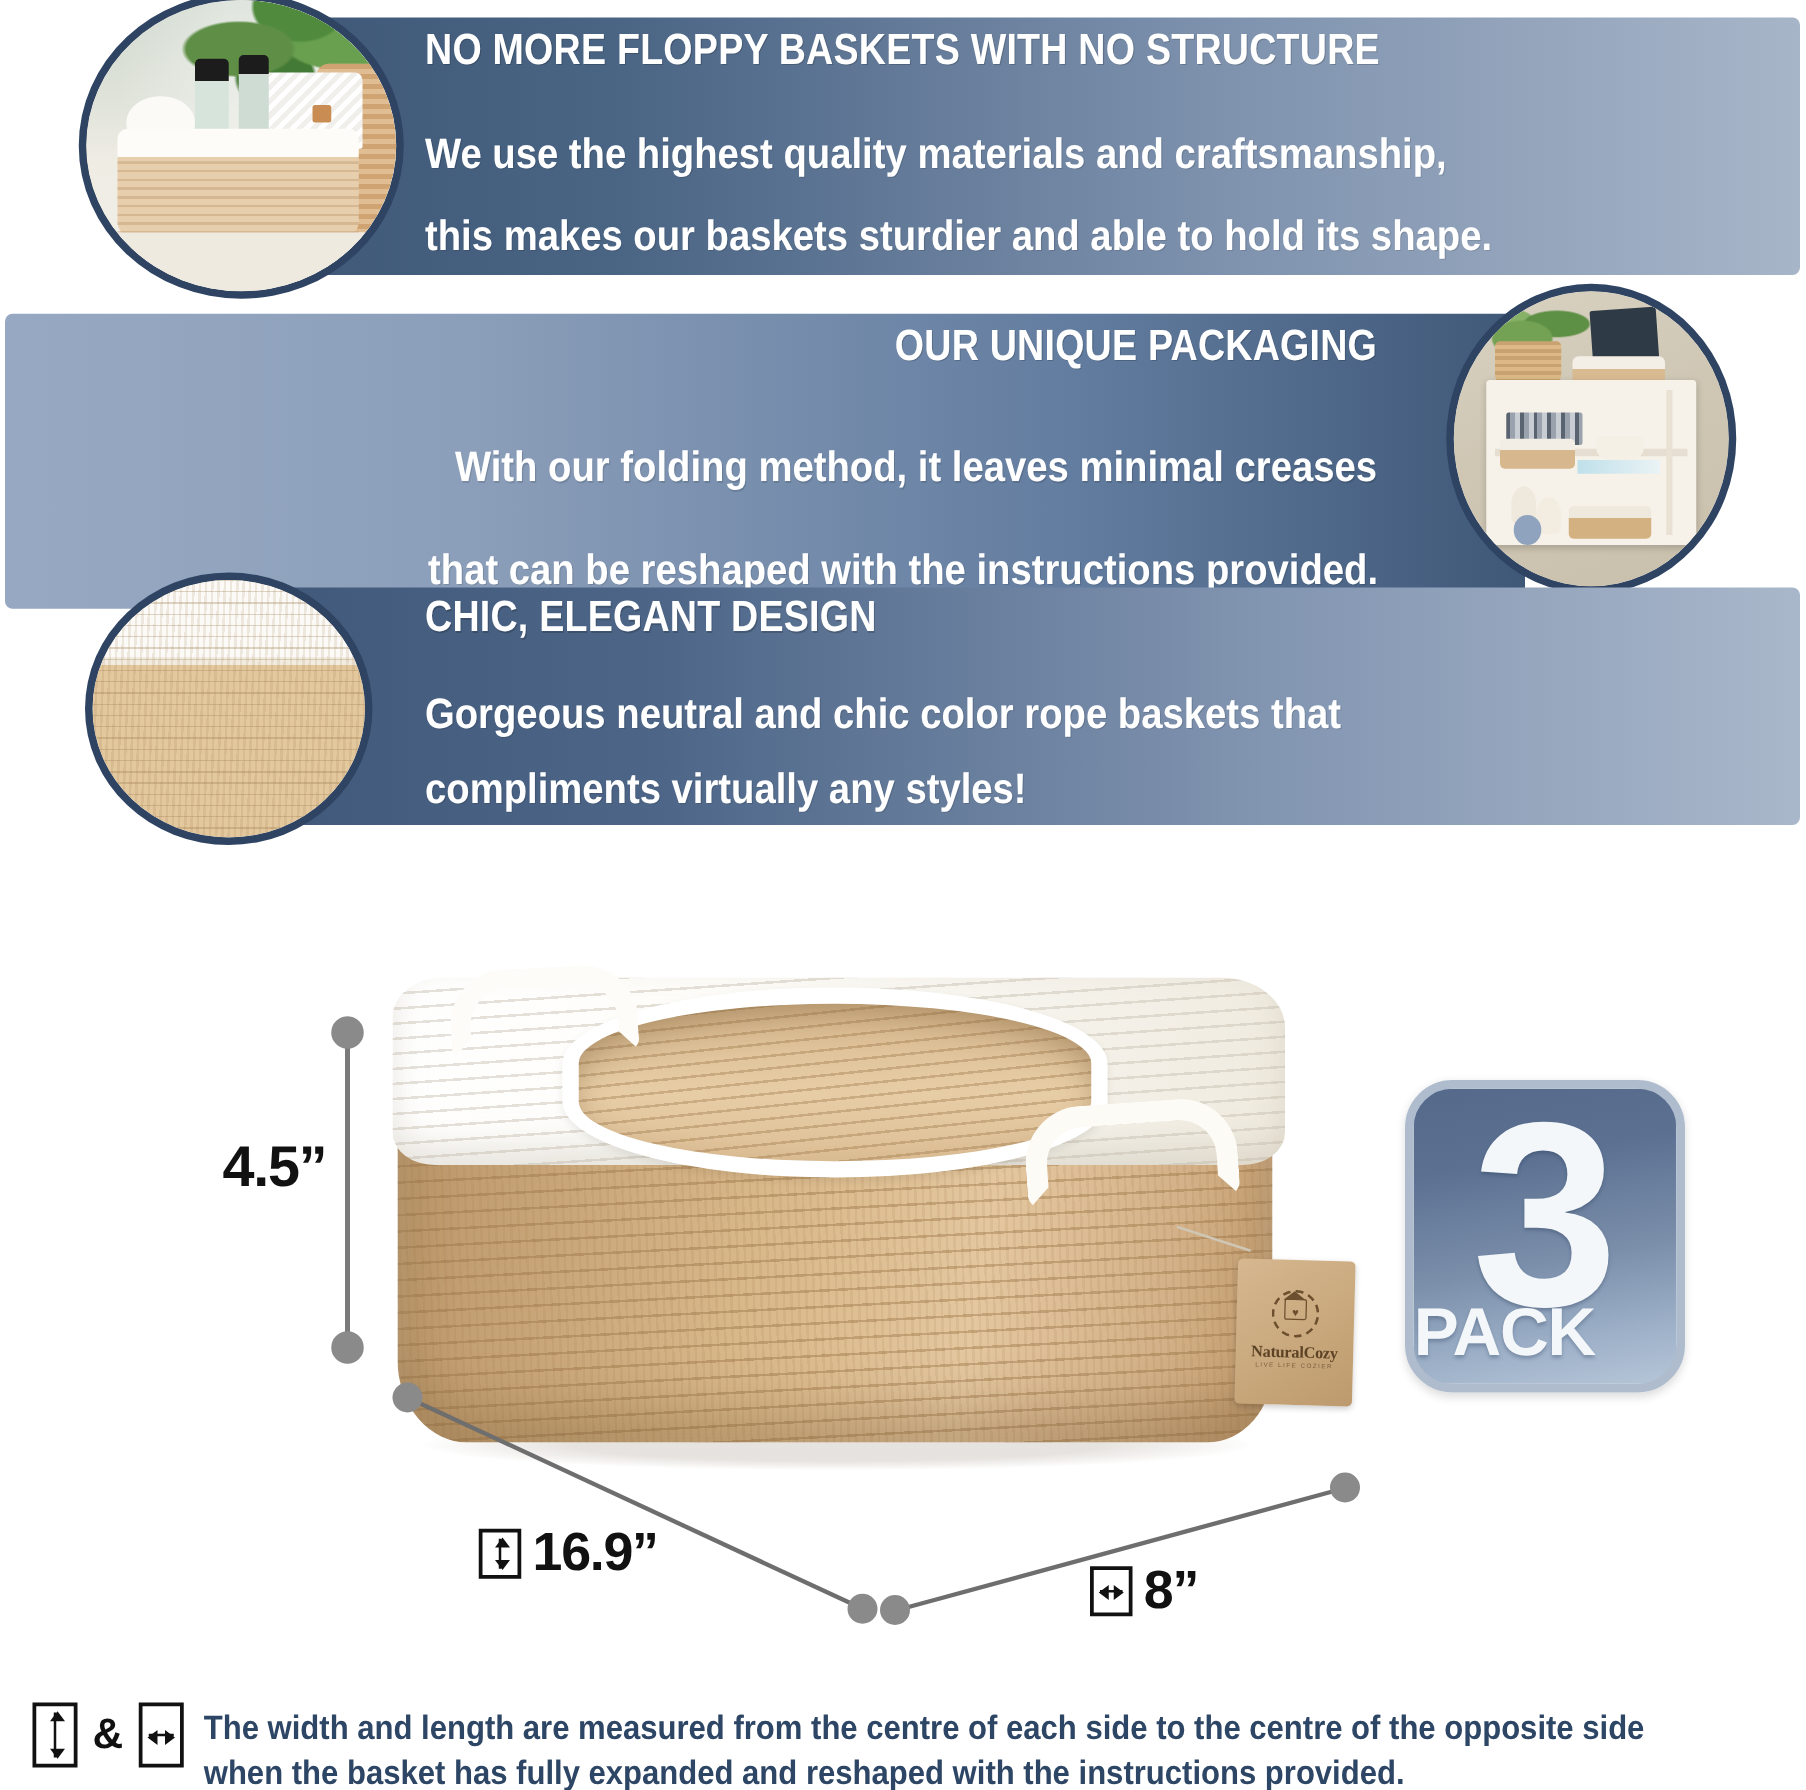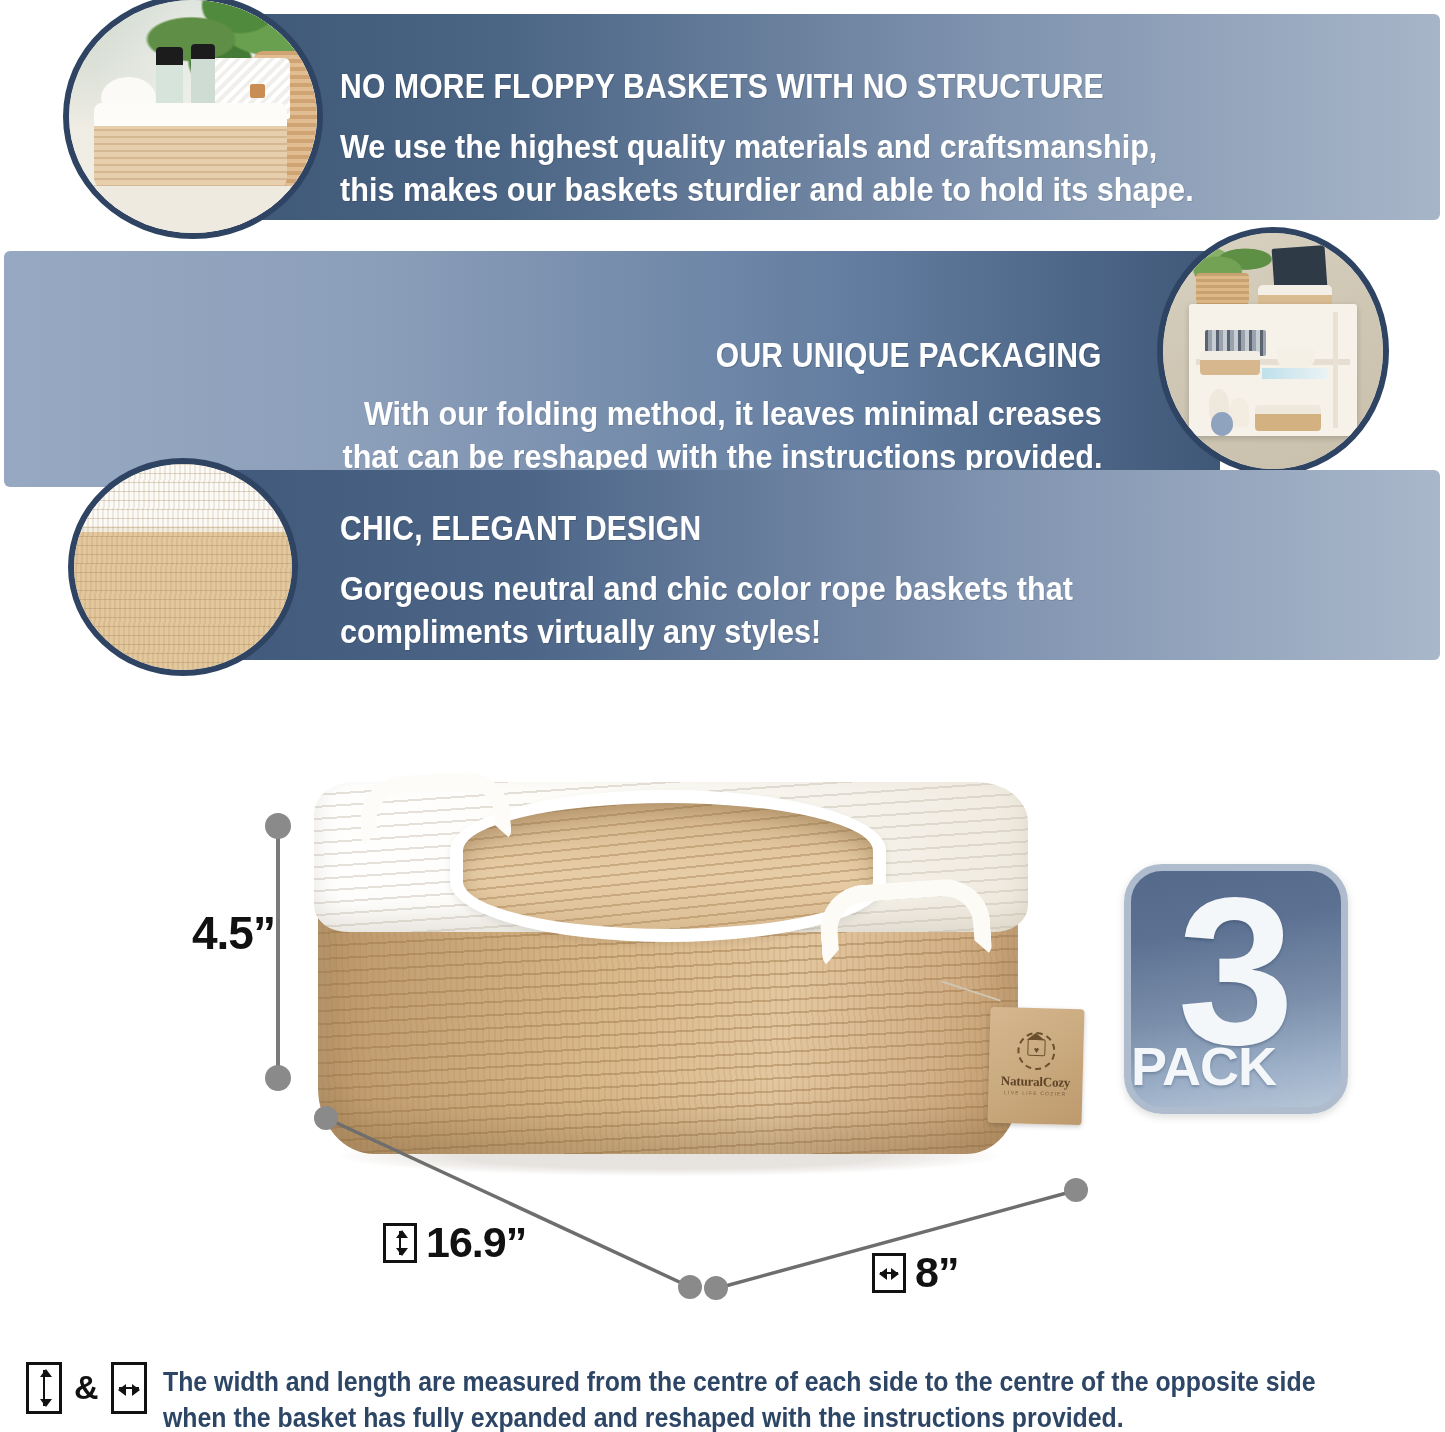--- a/index.html
+++ b/index.html
@@ -6,21 +6,21 @@
   body{
     width:1445px;height:1432px;position:relative;overflow:hidden;
     font-family:"Liberation Sans", sans-serif;
     -webkit-font-smoothing:antialiased;
   }
   .stage{position:absolute;inset:0;}
 
   
   .banner{position:absolute;border-radius:6px;box-sizing:border-box;}
   .banner .txtwrap{position:absolute;top:0;bottom:0;left:0;right:0;
-     display:flex;flex-direction:column;justify-content:flex-end;}
+     display:flex;flex-direction:column;justify-content:space-between;}
   .b-title{
      color:#ffffff;font-weight:bold;letter-spacing:.2px;
      font-family:"Liberation Sans", sans-serif;
      font-size:35px;line-height:1.05;
      transform:scaleX(.86);transform-origin:left center;
      text-shadow:1px 1px 0 rgba(0,0,0,.18);
   }
   .b-body{
      color:#ffffff;font-weight:bold;
      font-size:34px;line-height:1.28;
@@ -194,21 +194,21 @@
      color:#6b4f2e;font-size:9px;line-height:9px;}
   .bk-tagname{position:absolute;left:0;right:0;top:66px;text-align:center;
      color:#5d4326;font-size:13px;font-weight:bold;font-family:"Liberation Serif", serif;letter-spacing:-.2px;}
   .bk-tagsub{position:absolute;left:0;right:0;top:82px;text-align:center;
      color:#7a5f3d;font-size:5px;letter-spacing:1.2px;}
 
   
   .dimsvg{position:absolute;left:0;top:0;width:1445px;height:1432px;pointer-events:none;}
   .dim-label{position:absolute;color:#111111;font-weight:bold;
      font-family:"Liberation Sans", sans-serif;white-space:nowrap;display:flex;align-items:center;gap:9px;}
-  #dim-h{left:192px;top:906px;font-size:46px;letter-spacing:-1px;justify-content:flex-end;}
+  #dim-h{left:178px;top:906px;font-size:46px;letter-spacing:-1px;justify-content:flex-end;}
   #dim-l{left:383px;top:1218px;font-size:43px;letter-spacing:-1px;}
   #dim-w{left:872px;top:1248px;font-size:43px;letter-spacing:-1px;}
   .ico-box{width:34px;height:40px;border:3px solid #111;box-sizing:border-box;
      position:relative;display:inline-block;flex:0 0 auto;}
   .ico-box .arrow-v{position:absolute;left:50%;top:5px;bottom:5px;width:0;
      border-left:2.5px solid #111;transform:translateX(-50%);}
   .ico-box .arrow-v::before{content:"";position:absolute;left:-5.5px;top:-1px;width:0;height:0;
      border-left:6px solid transparent;border-right:6px solid transparent;border-bottom:8px solid #111;}
   .ico-box .arrow-v::after{content:"";position:absolute;left:-5.5px;bottom:-1px;width:0;height:0;
      border-left:6px solid transparent;border-right:6px solid transparent;border-top:8px solid #111;}

